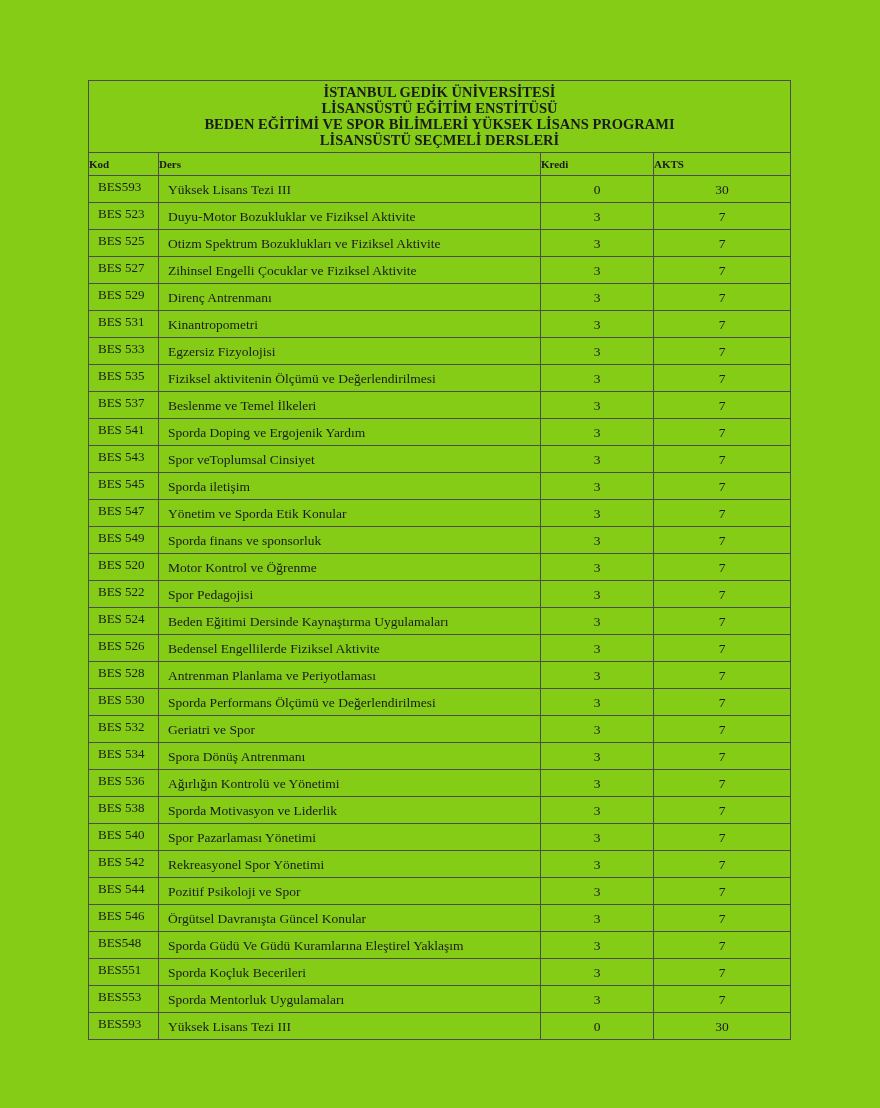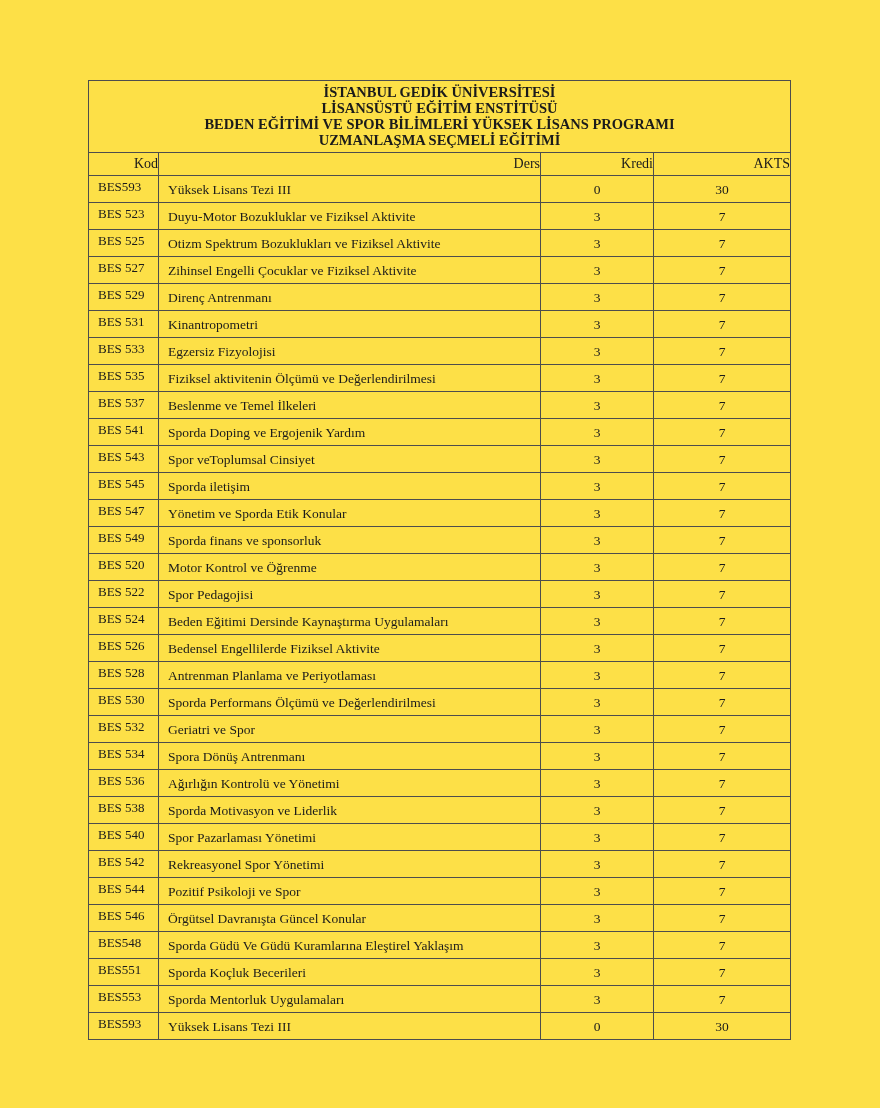--- a/index.html
+++ b/index.html
@@ -11,21 +11,21 @@
     width: 880px;
     height: 1108px;
     position: relative;
     font-family: "Liberation Serif", serif;
     color: #1b1b1b;
     overflow: hidden;
   }
   .page {
     position: absolute;
     inset: 0;
-    background: #fde047;
+    background: #84cc16;
   }
   table.doc-table {
     position: absolute;
     left: 88px;
     top: 80px;
     width: 702px;
     border-collapse: collapse;
     table-layout: fixed;
   }
   table.doc-table td,
@@ -38,23 +38,23 @@
     text-align: center;
     font-weight: bold;
     font-size: 14.5px;
     line-height: 16px;
     padding: 3px 0 4px 0;
   }
   .title-cell div {
     white-space: nowrap;
   }
   thead th {
-    font-weight: normal;
-    font-size: 14px;
-    text-align: right;
+    font-weight: bold;
+    font-size: 11px;
+    text-align: left;
     height: 22px;
     padding: 0;
   }
   tbody td {
     height: 23px;
     font-size: 13.5px;
   }
   td.kod {
     vertical-align: top;
     padding: 3px 0 0 9px;
@@ -80,21 +80,21 @@
       <col style="width:382px">
       <col style="width:113px">
       <col style="width:137px">
     </colgroup>
     <thead>
       <tr>
         <td colspan="4" class="title-cell">
           <div>İSTANBUL GEDİK ÜNİVERSİTESİ</div>
           <div>LİSANSÜSTÜ EĞİTİM ENSTİTÜSÜ</div>
           <div>BEDEN EĞİTİMİ VE SPOR BİLİMLERİ YÜKSEK LİSANS PROGRAMI</div>
-          <div>UZMANLAŞMA SEÇMELİ EĞİTİMİ</div>
+          <div>LİSANSÜSTÜ SEÇMELİ DERSLERİ</div>
         </td>
       </tr>
       <tr>
         <th>Kod</th>
         <th>Ders</th>
         <th>Kredi</th>
         <th>AKTS</th>
       </tr>
     </thead>
     <tbody id="course-rows">

